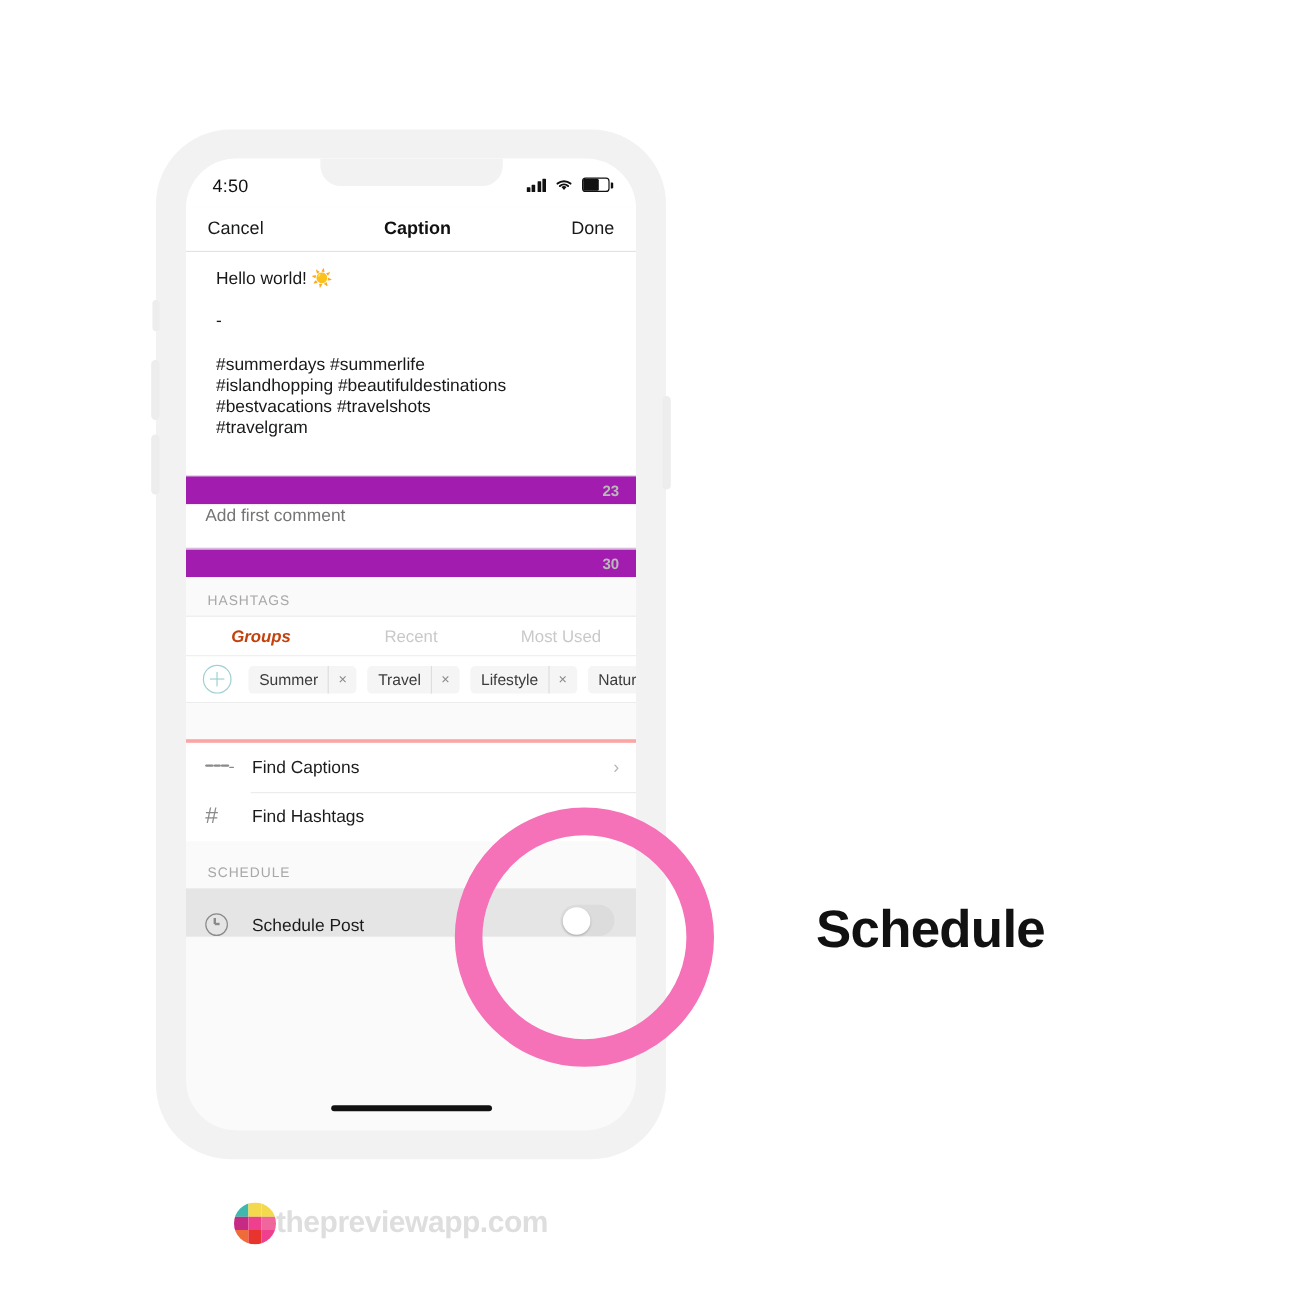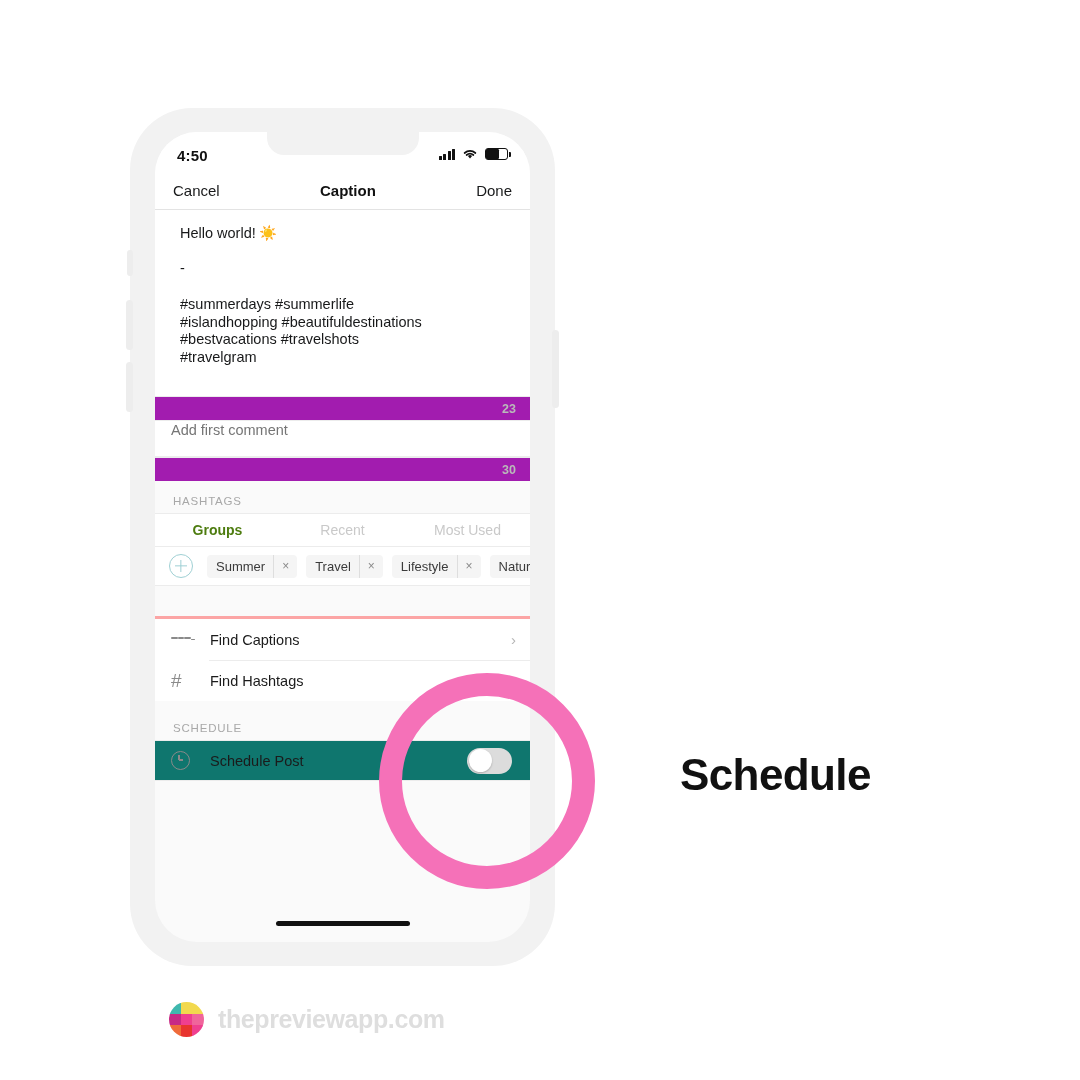--- a/index.html
+++ b/index.html
@@ -29,21 +29,21 @@
     width:152px;height:23px;background:#f2f2f2;
     border-bottom-left-radius:17px;border-bottom-right-radius:17px;z-index:9;
   }
 
   
   #status-bar{
     position:relative;height:40px;background:#ffffff;
     display:flex;align-items:center;justify-content:space-between;
     padding:0 22px;box-sizing:border-box;
   }
-  #status-time{font-size:15px;font-weight:bold;color:#111;letter-spacing:.2px;margin-top:7px;}
+  #status-time{font-size:15px;font-weight:normal;color:#111;letter-spacing:.2px;margin-top:7px;}
   #status-icons{display:flex;align-items:center;gap:7px;margin-top:4px;}
   .sig-bars{display:flex;align-items:flex-end;gap:1.5px;height:11px;}
   .sig-bars i{display:block;width:3px;background:#111;border-radius:.5px;}
   .sig-bars i:nth-child(1){height:4px;background:#111;}
   .sig-bars i:nth-child(2){height:6px;}
   .sig-bars i:nth-child(3){height:8.5px;}
   .sig-bars i:nth-child(4){height:11px;}
   .batt{width:23px;height:11.5px;border:1.5px solid #111;border-radius:3px;position:relative;box-sizing:border-box;}
   .batt::after{content:"";position:absolute;right:-3.5px;top:3px;width:2px;height:5px;background:#111;border-radius:0 1px 1px 0;}
   .batt b{display:block;height:100%;background:#111;border-radius:1.3px;}
@@ -106,21 +106,21 @@
     padding:0 0 6px 18px;box-sizing:border-box;
   }
   #hashtags-head span{font-size:11.5px;color:#a8a8a8;letter-spacing:.8px;}
 
   
   #tabs{
     background:#fff;height:32px;display:flex;align-items:center;
     border-top:1px solid #ececec;border-bottom:1px solid #ececec;
   }
   .tab{flex:1;text-align:center;font-size:14px;color:#c9c9c9;}
-  .tab.active{color:#4d7c0f;font-weight:bold;}
+  .tab.active{color:#c2410c;font-weight:bold;font-style:italic;}
 
   
   #chips-row{
     background:#fff;height:39px;display:flex;align-items:center;gap:9px;
     padding:0 0 0 14px;box-sizing:border-box;border-bottom:1px solid #ececec;overflow:hidden;
   }
   #chip-add{
     flex:0 0 22px;width:22px;height:22px;border:1.3px solid #9fd0d4;border-radius:50%;
     position:relative;margin-right:5px;
   }
@@ -151,21 +151,21 @@
   .lines-icon i{display:block;height:1.6px;background:#8a8a8a;border-radius:1px;margin-bottom:3.2px;}
   .lines-icon i:nth-child(1){width:15px;}
   .lines-icon i:nth-child(2){width:15px;}
   .lines-icon i:nth-child(3){width:15px;}
   .lines-icon i:nth-child(4){width:10px;margin-bottom:0;}
   .hash-icon{font-size:19px;color:#8a8a8a;line-height:1;font-weight:500;}
 
   #schedule-head{background:#fafafa;height:39px;display:flex;align-items:flex-end;padding:0 0 6px 18px;box-sizing:border-box;}
   #schedule-head span{font-size:11.5px;color:#a8a8a8;letter-spacing:.8px;}
   #schedule-row{
-    background:#0f766e;height:41px;display:flex;align-items:center;padding:0 18px 0 16px;box-sizing:border-box;
+    background:#e5e5e5;height:41px;display:flex;align-items:flex-end;padding:0 18px 0 16px;box-sizing:border-box;
     border-top:1px solid #ececec;border-bottom:1px solid #ececec;
   }
   .clock-icon{width:17px;height:17px;border:1.4px solid #8a8a8a;border-radius:50%;position:relative;}
   .clock-icon::before{content:"";position:absolute;left:6.3px;top:3.2px;width:1.3px;height:5px;background:#8a8a8a;}
   .clock-icon::after{content:"";position:absolute;left:7px;top:7.4px;width:4px;height:1.3px;background:#8a8a8a;}
   #schedule-toggle{
     width:45px;height:26px;border-radius:13px;background:#dcdcdc;position:relative;flex:0 0 45px;
   }
   #schedule-toggle .knob{
     position:absolute;left:1.5px;top:1.5px;width:23px;height:23px;border-radius:50%;
@@ -184,21 +184,21 @@
     border:23px solid #f571b8;border-radius:50%;box-sizing:border-box;z-index:20;
   }
 
   
   #annotation-title{
     position:absolute;left:680px;top:750px;font-size:44px;font-weight:bold;color:#111;
     letter-spacing:-.6px;
   }
 
   
-  #footer{position:absolute;left:169px;top:1002px;display:flex;align-items:center;gap:14px;}
+  #footer{position:absolute;left:195px;top:1002px;display:flex;align-items:center;}
   #footer-logo{width:35px;height:35px;border-radius:50%;overflow:hidden;display:grid;
     grid-template-columns:repeat(3,1fr);grid-template-rows:repeat(3,1fr);}
   #footer-logo span{display:block;}
   #footer-url{font-size:25px;font-weight:bold;color:#dedede;letter-spacing:-.4px;}
 </style>
 </head>
 <body>
 
 <div id="phone-mock">
 

